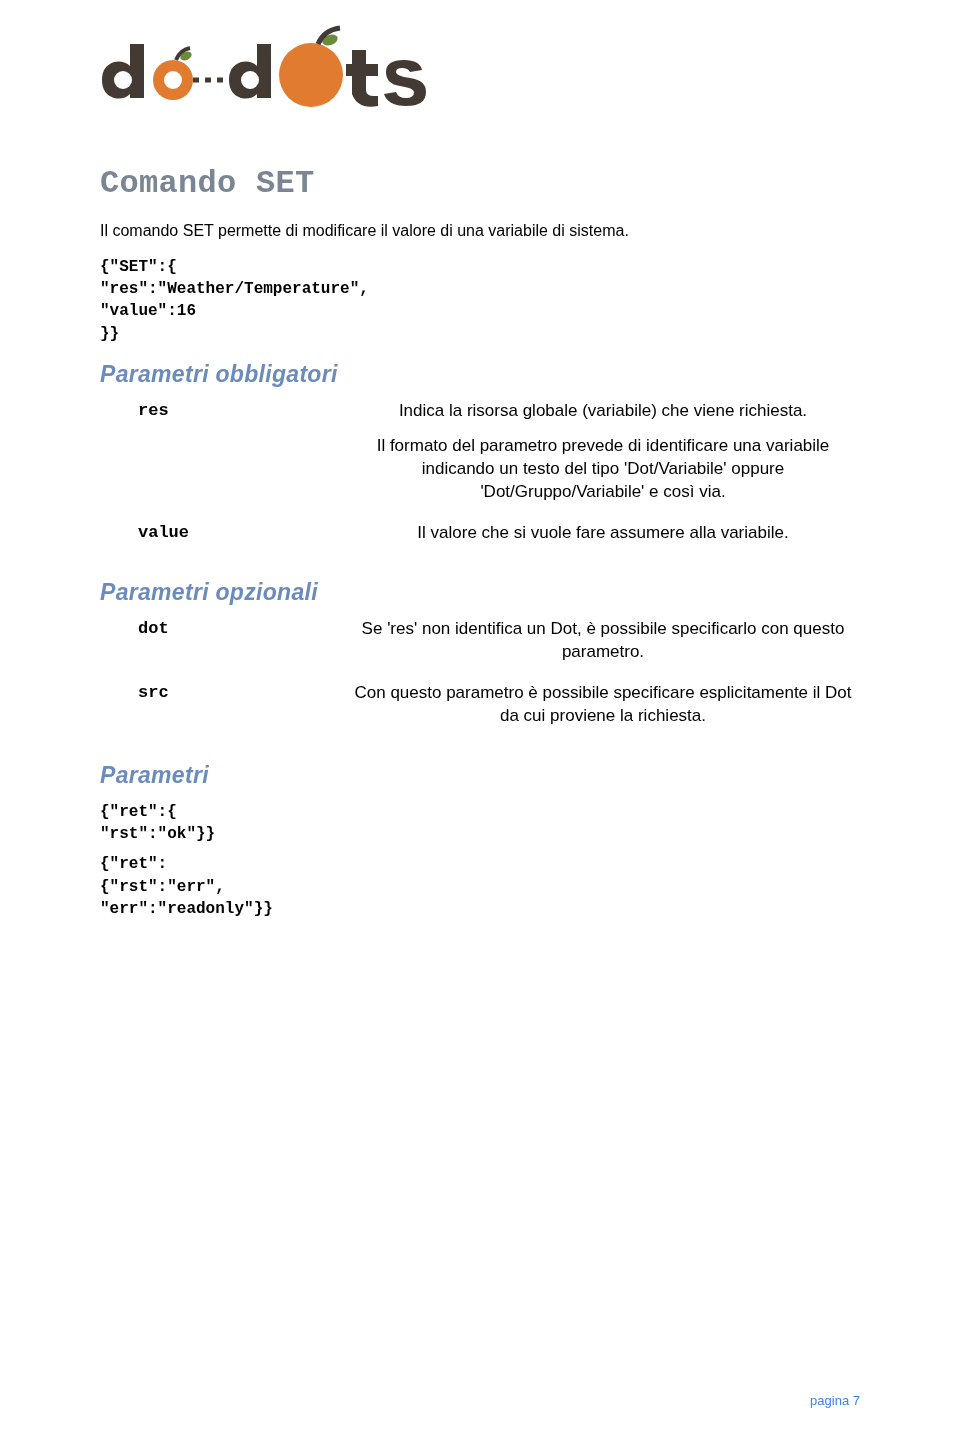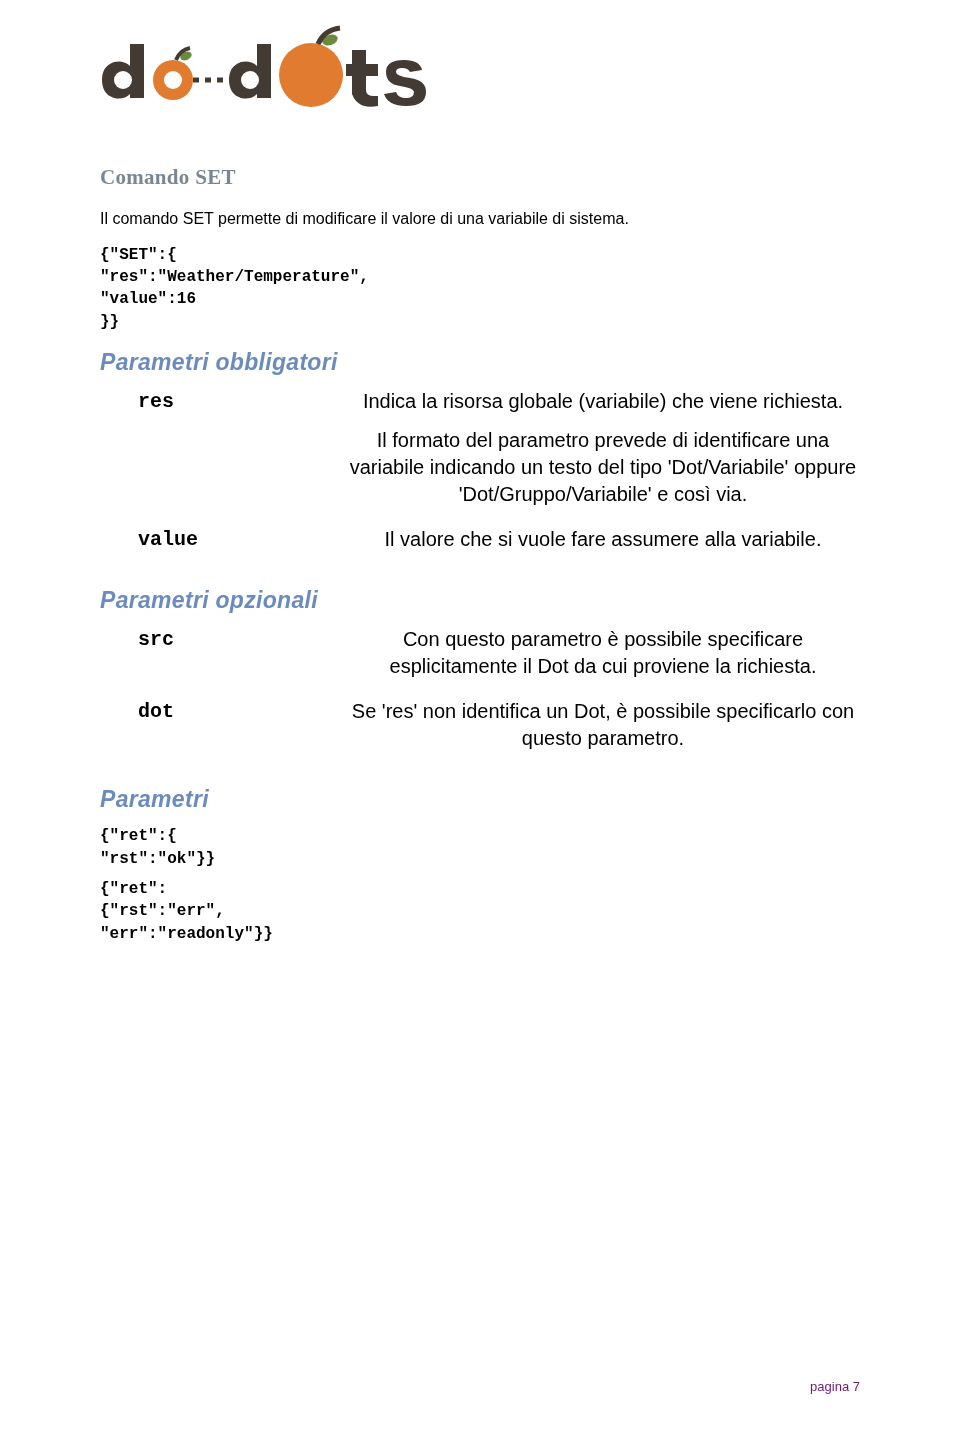--- a/index.html
+++ b/index.html
@@ -17,24 +17,24 @@
     box-sizing: border-box;
     padding: 20px 100px 60px 100px;
   }
   .logo {
     margin-top: 0;
     margin-bottom: 50px;
   }
   .logo svg { display: block; }
 
   h2.section-title {
-    font-family: Liberation Serif, serif;
+    font-family: Liberation Mono, monospace;
     font-weight: bold;
     color: #7a8693;
-    font-size: 21px;
+    font-size: 32px;
     margin: 0 0 18px 0;
     letter-spacing: 0.3px;
   }
   h3.subsection {
     font-family: 'Arial Narrow', Arial, sans-serif;
     font-weight: bold;
     color: #6b8bbd;
     font-size: 23px;
     margin: 16px 0 12px 0;
     letter-spacing: 0.3px;
@@ -59,41 +59,41 @@
     margin-left: 38px;
   }
   table.param-table {
     border-collapse: collapse;
     width: 100%;
     margin-top: 6px;
   }
   table.param-table td {
     vertical-align: top;
     padding: 0 8px 18px 0;
-    font-size: 20px;
+    font-size: 17px;
     line-height: 1.35;
   }
   table.param-table td.key {
     font-family: 'Courier New', Courier, monospace;
     font-weight: bold;
     width: 200px;
     padding-left: 38px;
   }
   table.param-table td.desc {
     padding-right: 0;
   }
   .desc p { margin: 0 0 12px 0; text-align: center; }
   .desc p:last-child { margin-bottom: 0; }
 
   .footer {
     position: absolute;
-    bottom: 44px;
+    bottom: 30px;
     right: 100px;
     font-size: 13px;
-    color: #701a75;
+    color: #3b82f6;
   }
 </style>
 </head>
 <body>
 
 <div class="page">
 
   <div class="logo">
     <svg width="340" height="95" viewBox="0 0 340 95">
 
@@ -147,29 +147,29 @@
       </td>
     </tr>
   </tbody>
     </table>
 
   <h3 class="subsection">Parametri opzionali</h3>
 
   <table class="param-table">
     <tbody>
         <tr>
+      <td class="key">dot</td>
+      <td class="desc">
+        <p>Se 'res' non identifica un Dot, è possibile specificarlo con questo parametro.</p>
+      </td>
+    </tr>
+    <tr>
       <td class="key">src</td>
       <td class="desc">
         <p>Con questo parametro è possibile specificare esplicitamente il Dot da cui proviene la richiesta.</p>
-      </td>
-    </tr>
-    <tr>
-      <td class="key">dot</td>
-      <td class="desc">
-        <p>Se 'res' non identifica un Dot, è possibile specificarlo con questo parametro.</p>
       </td>
     </tr>
   </tbody>
     </table>
 
   <h3 class="subsection">Parametri</h3>
 
   <pre class="code indent-code">{"ret":{
 "rst":"ok"}}</pre>
   <pre class="code indent-code">{"ret":

